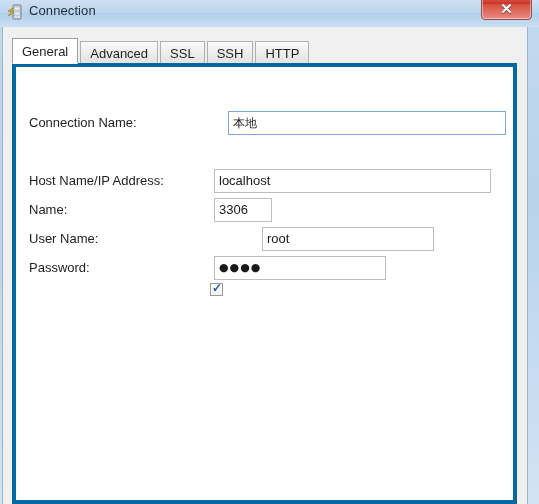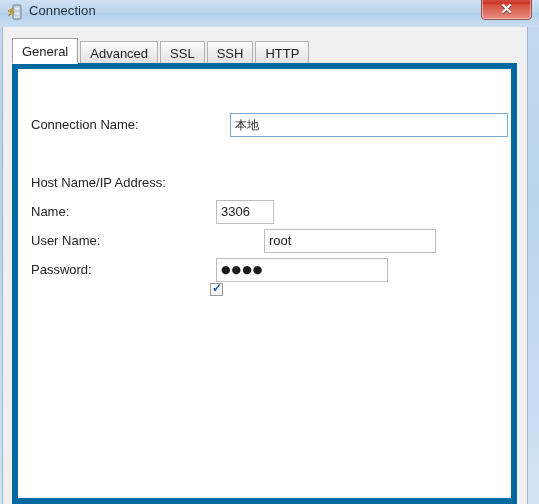--- a/index.html
+++ b/index.html
@@ -112,21 +112,21 @@
     margin-left: 0;
   }
 
   
   #panel {
     position: absolute;
     left: 9px; top: 36px;
     width: 505px;
     height: 441px;
     background: #ffffff;
-    border: 6px solid #0369a1;
+    border: 4px solid #0369a1;
     box-sizing: border-box;
     overflow: hidden;
   }
 
   .form-label {
     position: absolute;
     font-size: 13px;
     color: #232323;
     white-space: nowrap;
   }
@@ -216,20 +216,21 @@
     <div id="tabstrip">
       <div class="tab active">General</div><div class="tab">Advanced</div><div class="tab">SSL</div><div class="tab">SSH</div><div class="tab">HTTP</div>
     </div>
 
     <div id="panel">
 
       <div class="form-label" style="left:13px; top:48px;">Connection Name:</div>
       <div class="field focused cjk" style="left:198px; top:44px; width:278px;" placeholder="">本地</div>
 
       <div class="form-label" style="left:13px; top:106px;">Host Name/IP Address:</div>
+      <div class="field" style="left:198px; top:102px; width:277px;" placeholder="">localhost</div>
 
       <div class="form-label" style="left:13px; top:135px;">Name:</div>
       <div class="field" style="left:198px; top:131px; width:58px;" placeholder="">3306</div>
 
       <div class="form-label" style="left:13px; top:164px;">User Name:</div>
       <div class="field" style="left:198px; top:160px; width:172px;margin-left:48px;" placeholder="">root</div>
 
       <div class="form-label" style="left:13px; top:193px;">Password:</div>
       <div class="field dots" style="left:198px; top:189px; width:172px;" placeholder="">●●●●</div>
     </div>

